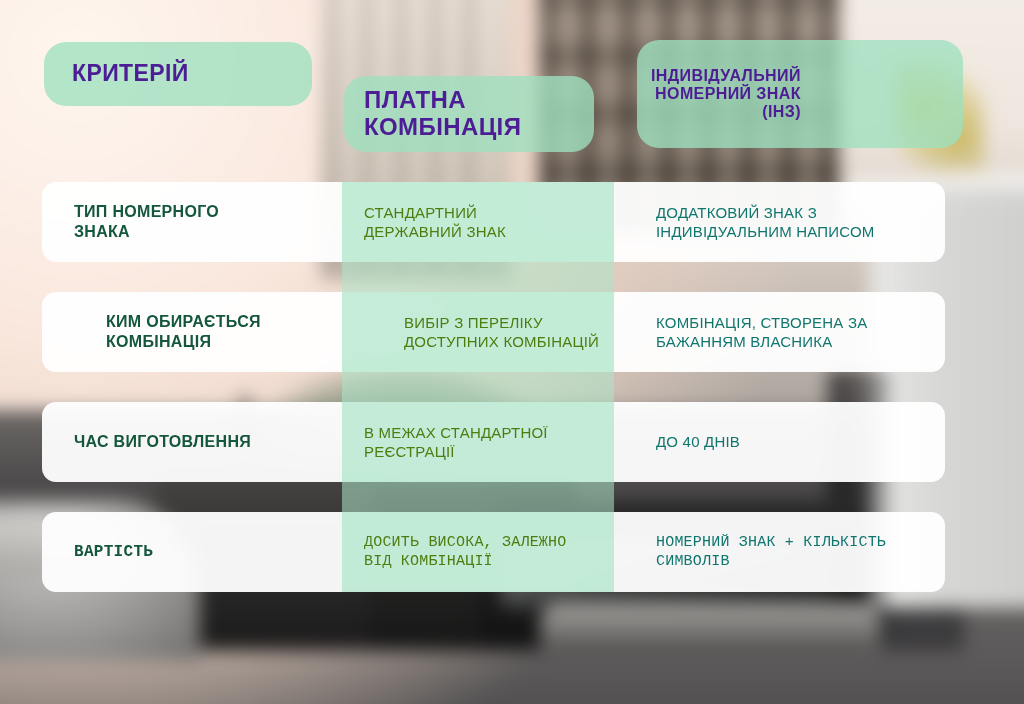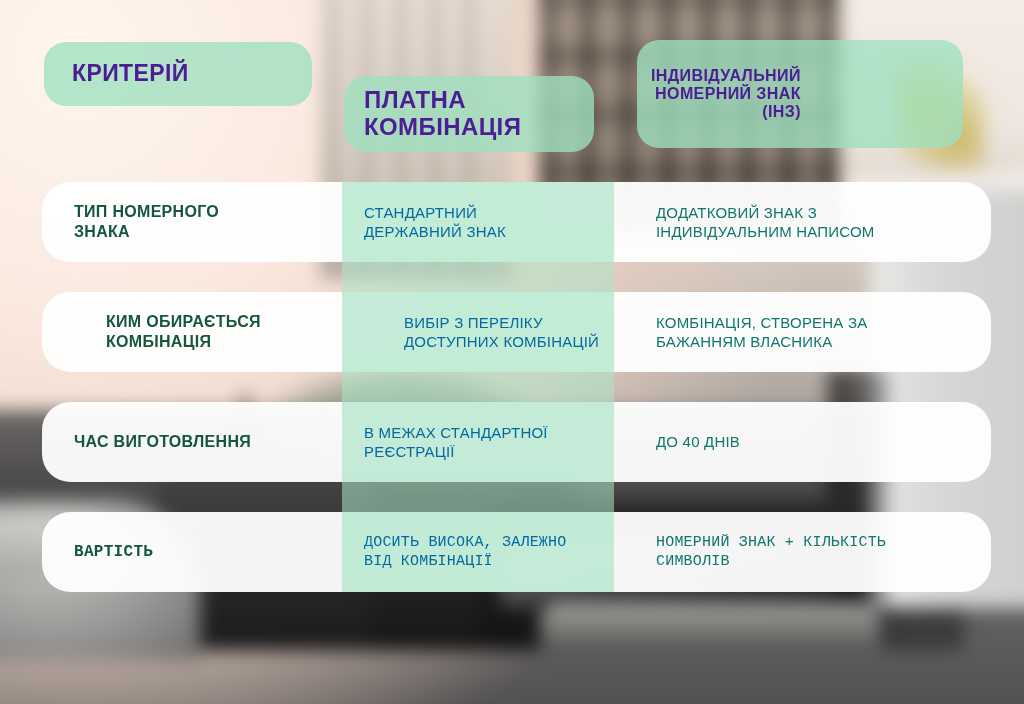--- a/index.html
+++ b/index.html
@@ -230,22 +230,21 @@
     text-align: right;
   }
 
   
   .row {
     position: absolute;
     left: 42px;
     width: 903px;
     height: 80px;
     background: rgba(255,255,255,0.95);
-    border-radius: 28px;
-    padding-left: 46px;
+    border-radius: 14px;
   }
   .row-1 { top: 182px; }
   .row-2 { top: 292px; }
   .row-3 { top: 402px; }
   .row-4 { top: 512px; font-family: Liberation Mono, monospace; }
 
   .row-mint {
     position: absolute;
     left: 300px;
     top: 0;
@@ -267,21 +266,21 @@
     padding-left: 32px;
     color: #14573c;
     font-weight: 700;
     font-size: 16px;
     letter-spacing: .3px;
     line-height: 1.25;
   }
   .cell-paid {
     left: 300px; width: 272px;
     padding-left: 22px; padding-right: 12px;
-    color: #0369a1;
+    color: #4d7c0f;
     font-weight: 400;
     font-size: 15px;
     letter-spacing: .2px;
     line-height: 1.28;
   }
   .cell-inz {
     left: 590px; width: 313px;
     padding-left: 24px; padding-right: 14px;
     color: #0f766e;
     font-weight: 400;

